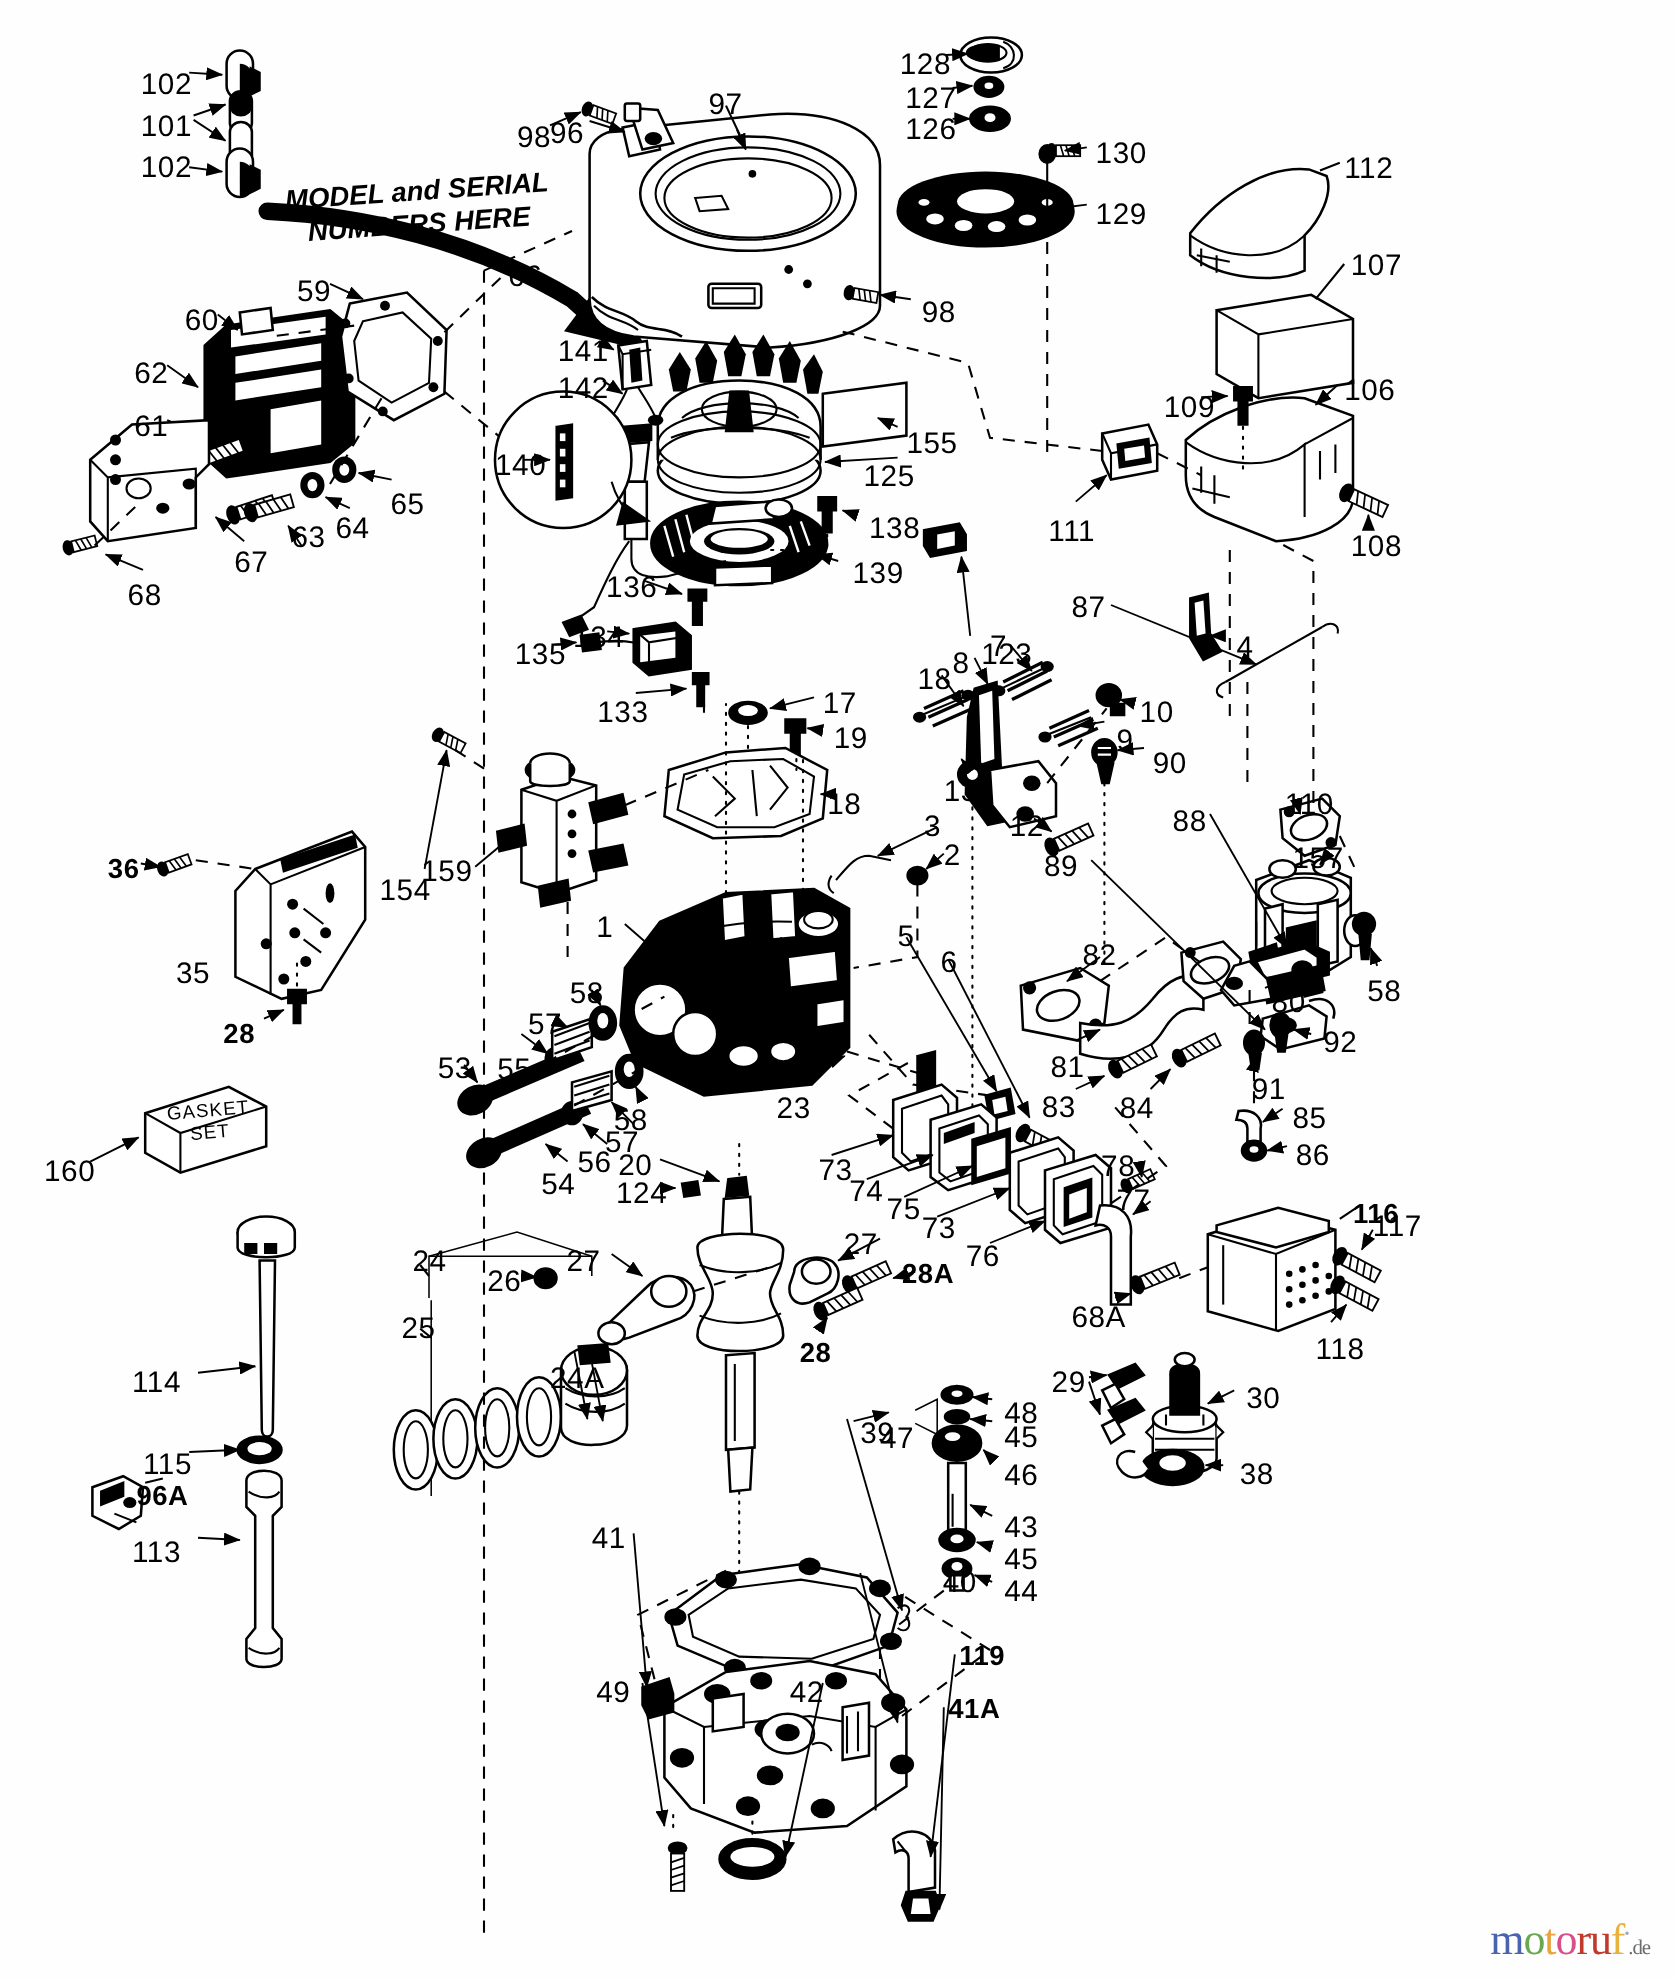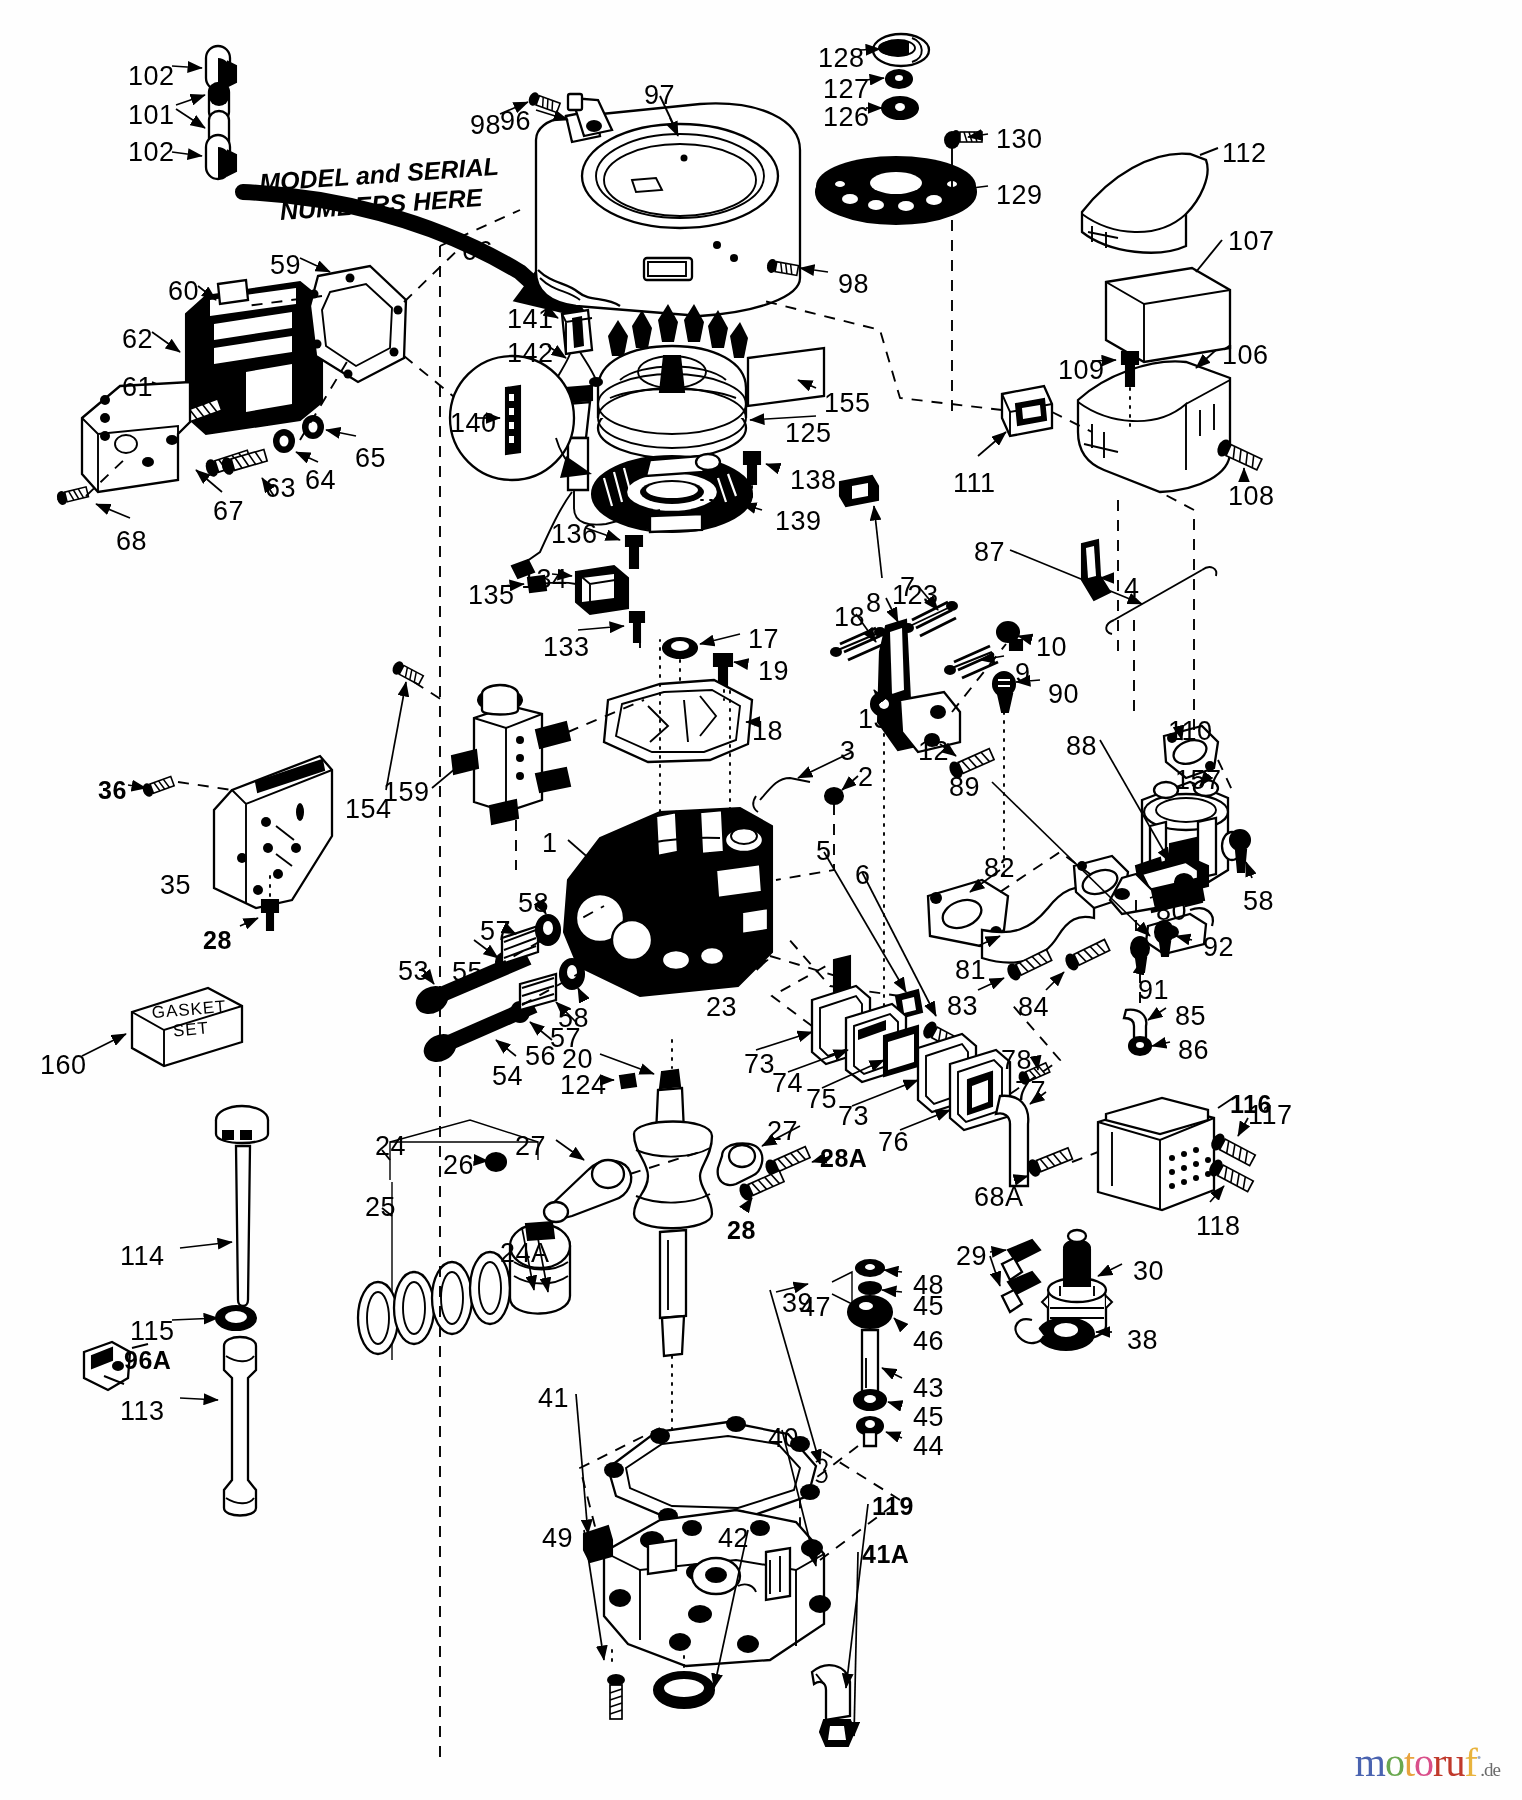--- a/index.html
+++ b/index.html
@@ -1206,21 +1206,21 @@
       <div class="lbl" style="left: 1127px; top: 1327px;">38</div>
       <div class="lbl" style="left: 800px; top: 1294px;">47</div>
       <div class="lbl" style="left: 913px; top: 1272px;">48</div>
       <div class="lbl" style="left: 913px; top: 1293px;">45</div>
       <div class="lbl" style="left: 913px; top: 1328px;">46</div>
       <div class="lbl" style="left: 913px; top: 1375px;">43</div>
       <div class="lbl" style="left: 913px; top: 1404px;">45</div>
       <div class="lbl" style="left: 913px; top: 1433px;">44</div>
       <div class="lbl" style="left: 782px; top: 1290px;">39</div>
       <div class="lbl" style="left: 538px; top: 1385px;">41</div>
-      <div class="lbl" style="left: 768px; top: 1425px;">40</div>
+      <div class="lbl" style="left: 810px; top: 1425px; padding-left: 47px;">40</div>
       <div class="lbl" style="left: 542px; top: 1525px;">49</div>
       <div class="lbl" style="left: 718px; top: 1525px;">42</div>
       <div class="lbl bold" style="left: 872px; top: 1494px;">119</div>
       <div class="lbl bold" style="left: 862px; top: 1542px;">41A</div>
     </div>
 
   <div class="watermark">
     <span id="wm-letters"><span style="color: rgb(74, 99, 176);">m</span><span style="color: rgb(106, 168, 79);">o</span><span style="color: rgb(232, 163, 61);">t</span><span style="color: rgb(217, 79, 138);">o</span><span style="color: rgb(192, 57, 43);">r</span><span style="color: rgb(192, 57, 43);">u</span><span style="color: rgb(232, 179, 61);">f</span></span><span class="wm-dot">•</span><span class="d">.de</span>
   </div>
 

